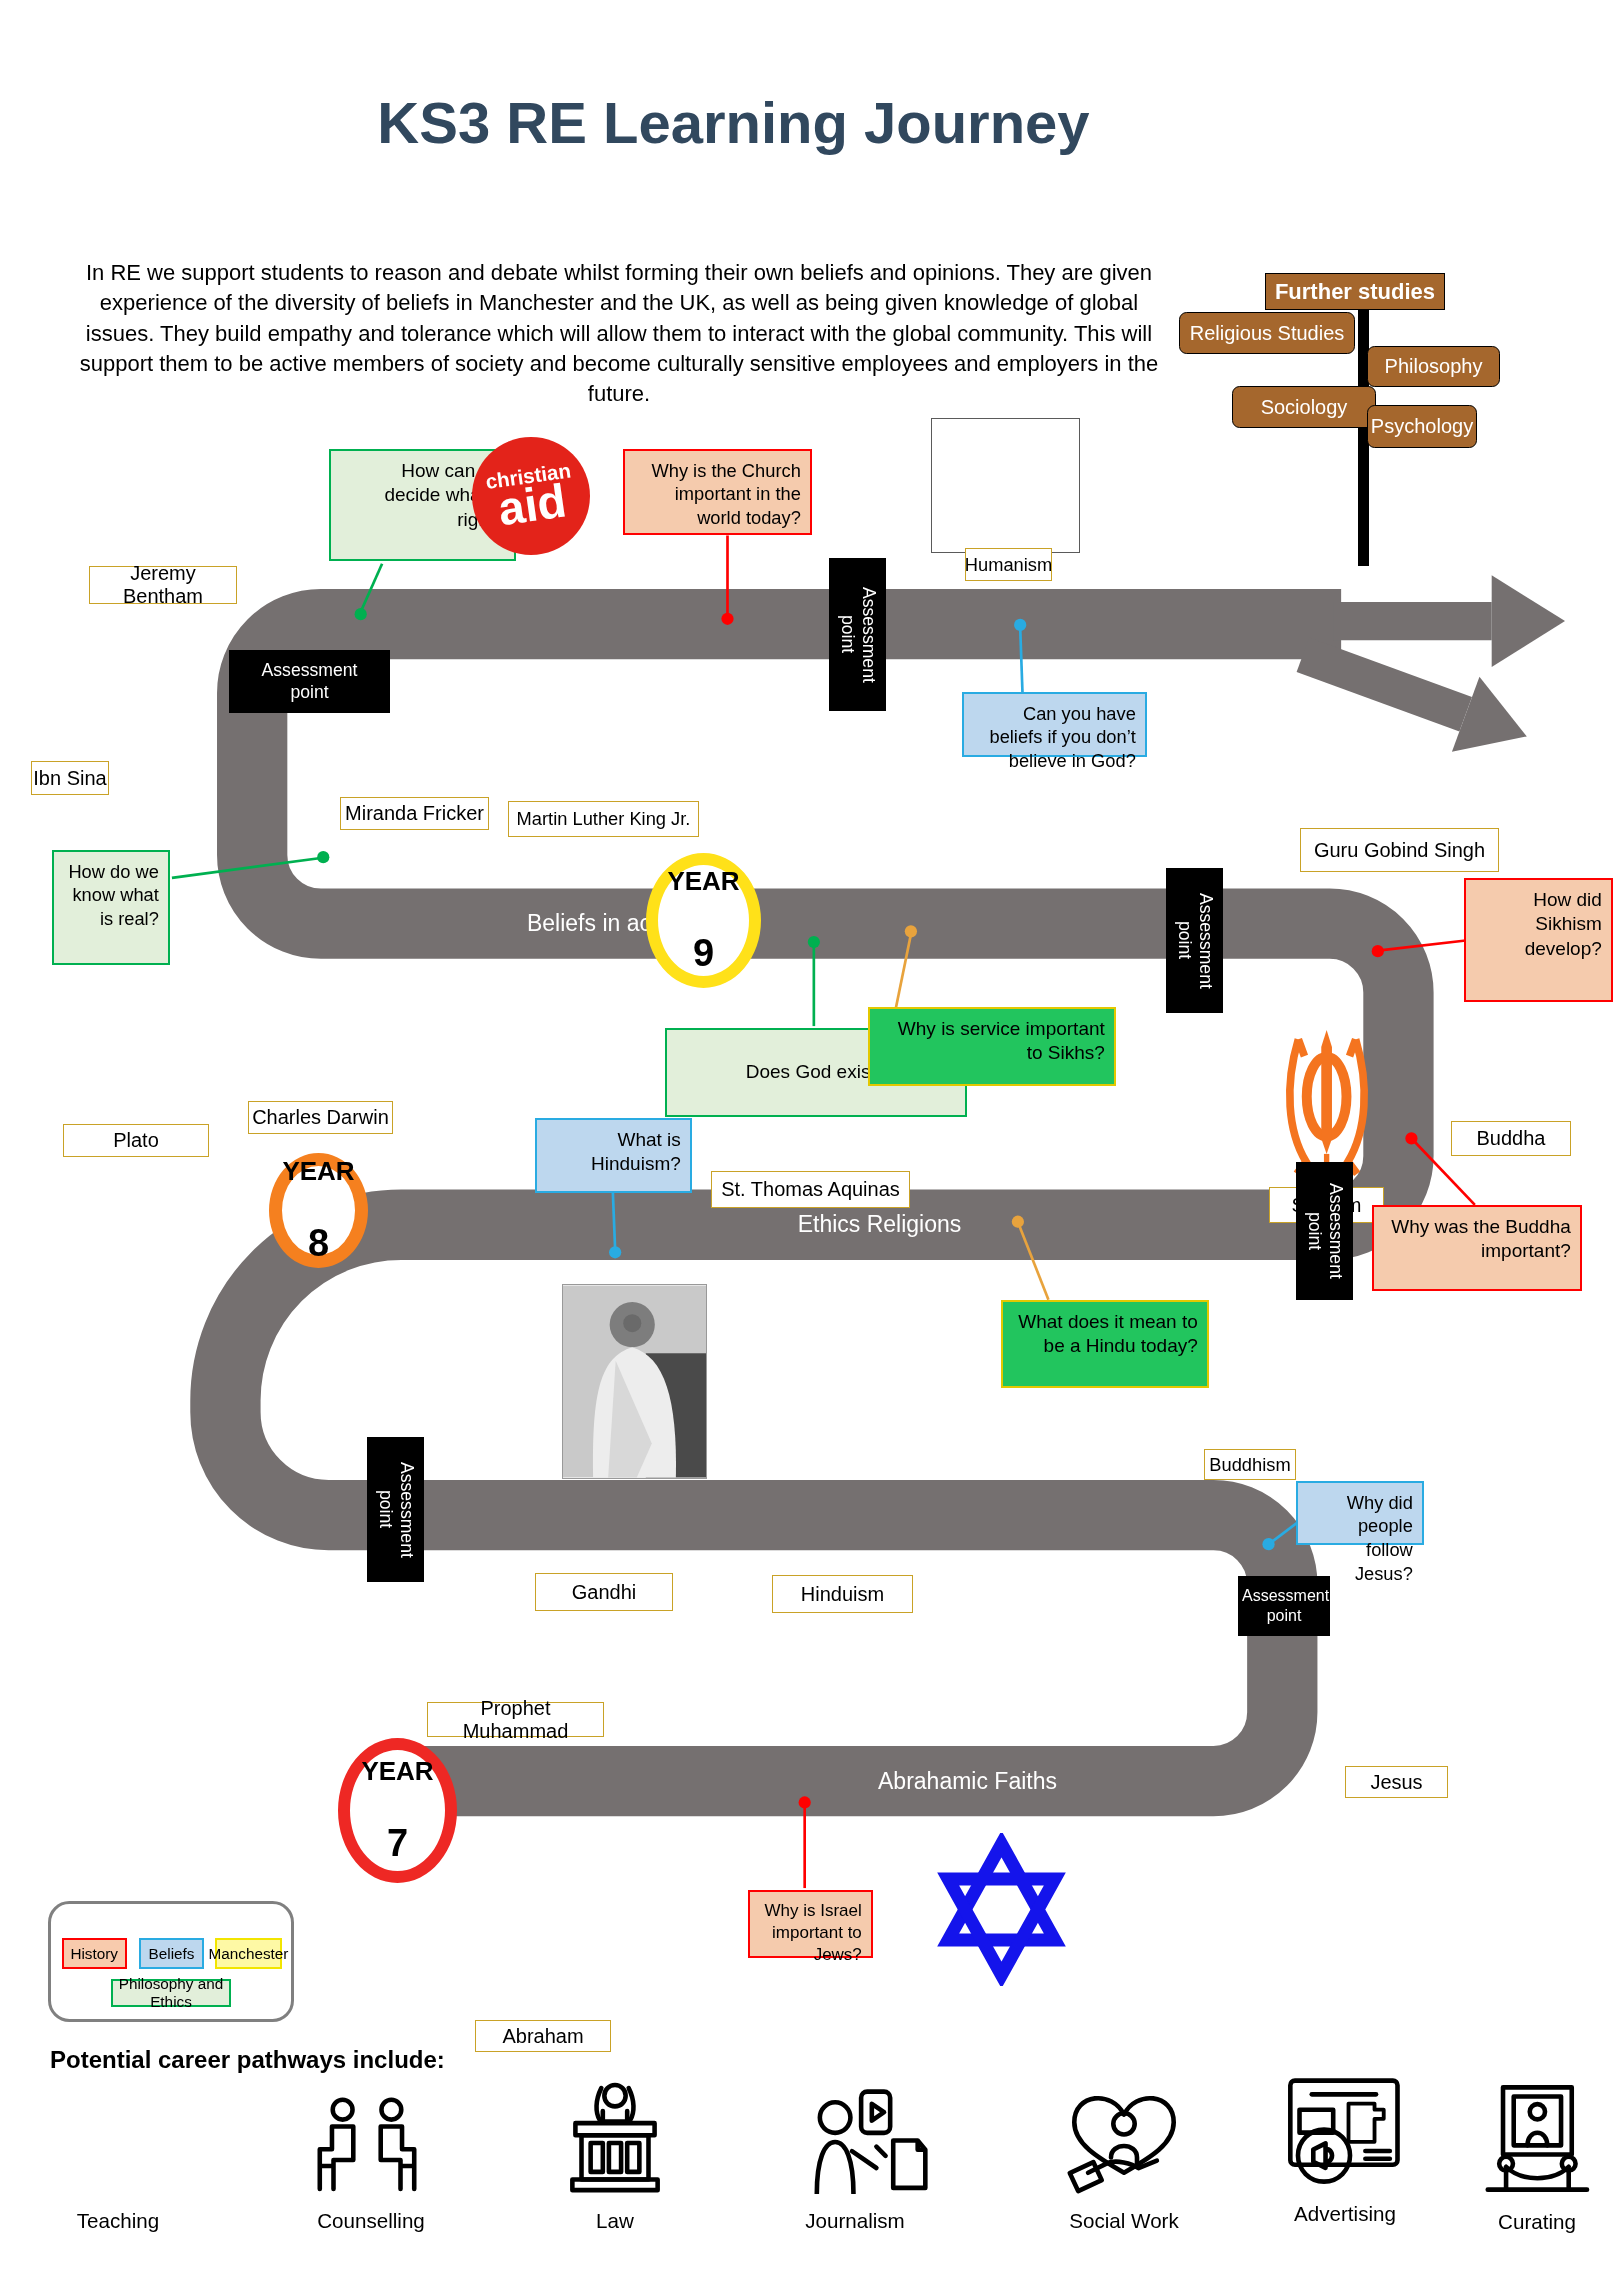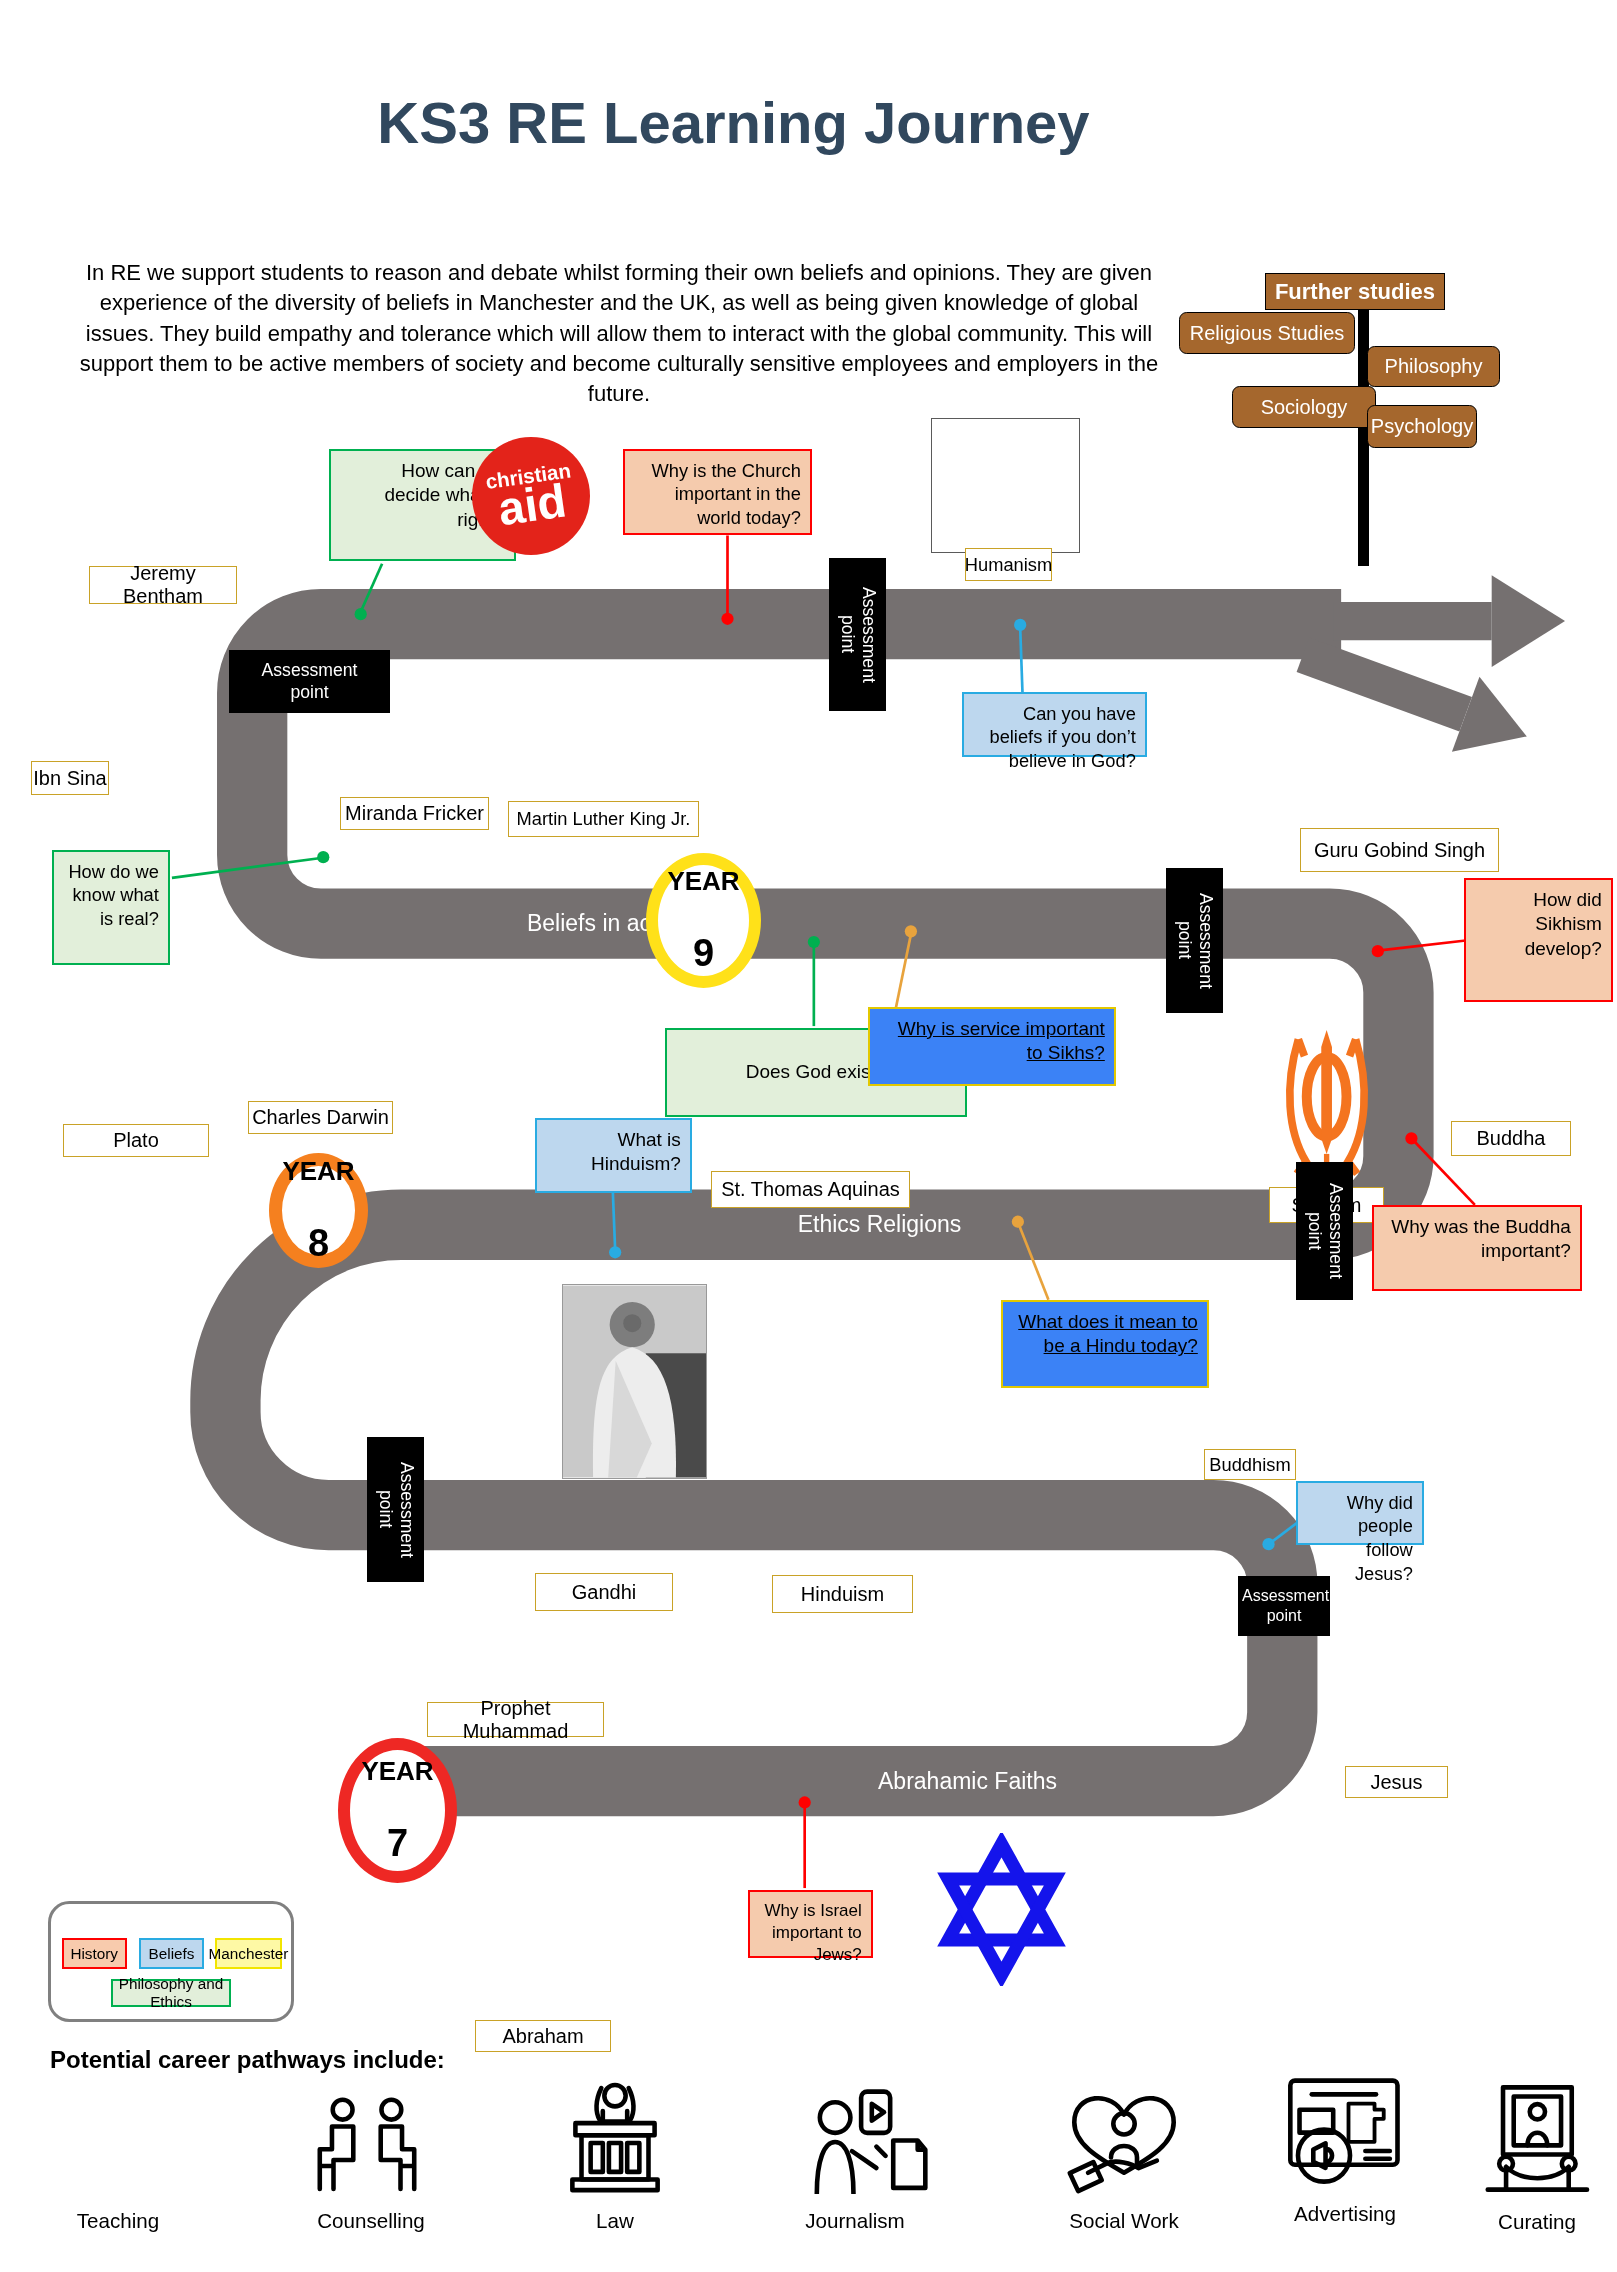--- a/index.html
+++ b/index.html
@@ -8,21 +8,21 @@
   .abs{position:absolute;box-sizing:border-box;}
   #pathsvg{position:absolute;left:0;top:0;width:1617px;height:2273px;}
   .ctr{display:flex;align-items:center;justify-content:center;text-align:center;}
   
   .namebox{background:#fff;border:1.5px solid #C9A227;font-size:20px;}
   
   .qbox{padding:7.6px 9.2px;font-size:19px;line-height:1.3;display:flex;align-items:flex-start;text-align:right;}
   .q-green{background:#E2EFDA;border:2.3px solid #00B050;}
   .q-red{background:#F5CBAD;border:2.3px solid #FF0000;}
   .q-blue{background:#BDD7EE;border:2.3px solid #29ABE2;}
-  .q-yellow{background:#3b82f6;border:2.3px solid #E3C800;text-decoration:underline;}
+  .q-yellow{background:#22c55e;border:2.3px solid #E3C800;}
   
   .assess{background:#000;color:#fff;font-size:17.6px;line-height:1.25;}
   .assess-v{writing-mode:vertical-rl;}
   
   .yearbadge{border-radius:50%;background:#fff;display:flex;flex-direction:column;
              align-items:center;justify-content:center;font-weight:bold;gap:40px;}
   .yearbadge .w{font-size:26px;line-height:1;}
   .yearbadge .n{font-size:38px;line-height:1.05;}
   
   .roadtext{color:#fff;font-size:23px;white-space:nowrap;}

